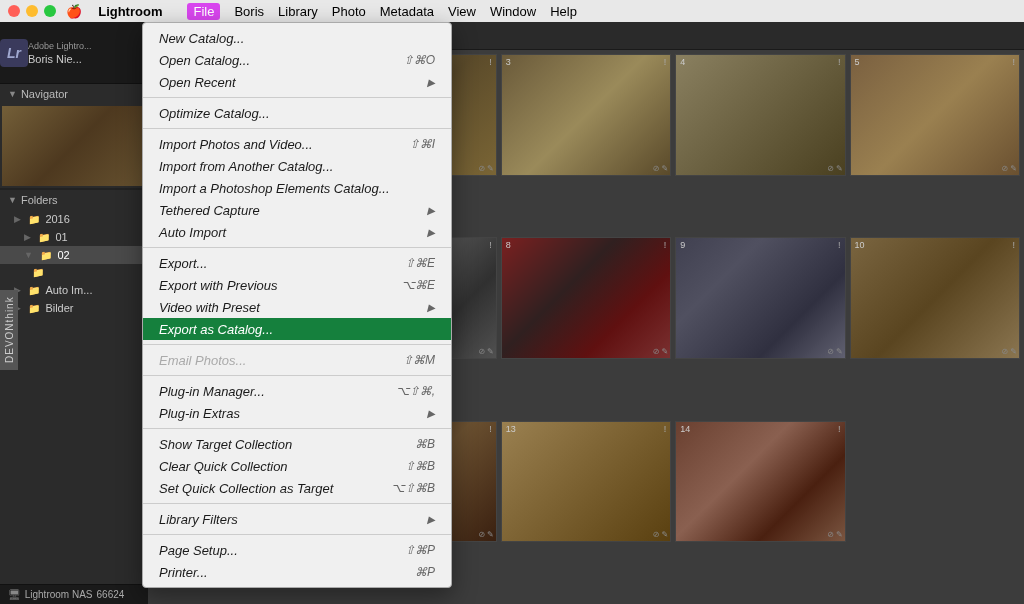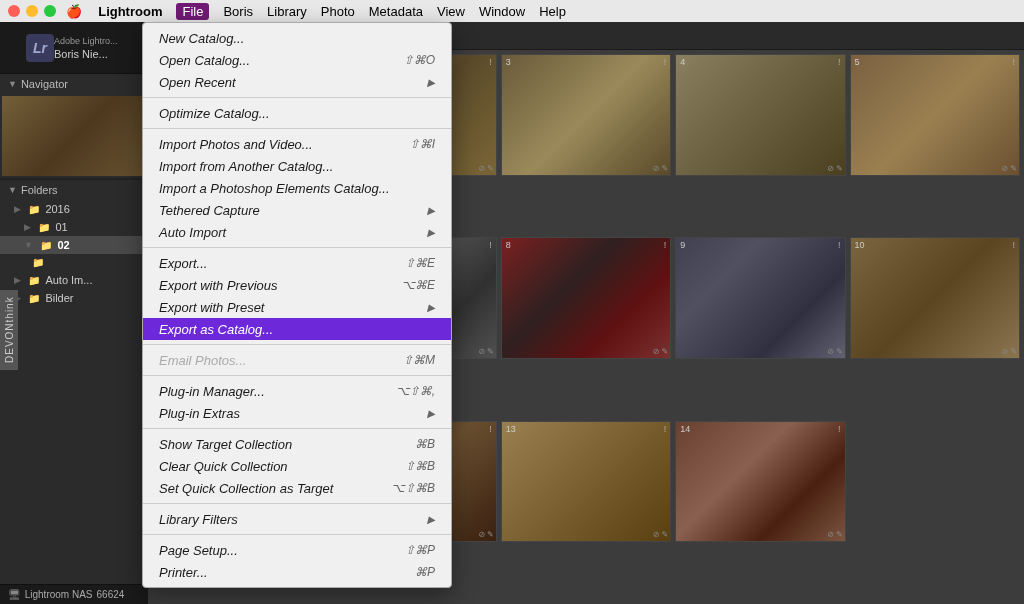--- a/index.html
+++ b/index.html
@@ -34,24 +34,25 @@
       margin-right: 14px;
       color: #000;
     }
     .menubar-item {
       font-size: 13px;
       margin-right: 14px;
       color: #000;
       cursor: pointer;
     }
     .menubar-item.active {
-      background: #701a75;
+      background: #d946ef;
       color: #fff;
       padding: 1px 6px;
       border-radius: 3px;
+      margin-left: 11px;
     }
     .traffic-lights {
       display: flex;
       gap: 6px;
       margin-right: 10px;
     }
     .tl { width: 12px; height: 12px; border-radius: 50%; }
     .tl-red { background: #ff5f57; }
     .tl-yellow { background: #febc2e; }
     .tl-green { background: #28c840; }
@@ -61,25 +62,25 @@
       position: absolute;
       left: 0;
       top: 22px;
       width: 148px;
       height: 582px;
       background: #2b2b2b;
       display: flex;
       flex-direction: column;
     }
     .lr-logo-area {
-      height: 52px;
+      height: 62px;
       background: #1a1a1a;
       display: flex;
       align-items: center;
-      padding: 0 26px;
+      padding: 0 0;
       gap: 0;
       border-bottom: 1px solid #111;
     }
     .lr-logo {
       width: 28px;
       height: 28px;
       background: #3a3a5c;
       border-radius: 4px;
       display: flex;
       align-items: center;
@@ -246,21 +247,21 @@
     .menu-item {
       display: flex;
       align-items: center;
       padding: 3px 16px;
       color: #1a1a1a;
       cursor: pointer;
       position: relative;
       min-height: 22px;
       font-style: italic;
     }
-    .menu-item.highlighted { background: #6d28d9; color: #fff; }
+    .menu-item.highlighted { background: #15803d; color: #fff; }
     .menu-item.disabled { color: #aaa; cursor: default; }
     .menu-item .shortcut {
       margin-left: auto;
       font-size: 12px;
       color: #666;
     }
     .menu-item .submenu-arrow {
       margin-left: auto;
       font-size: 10px;
       color: #666;
@@ -323,21 +324,21 @@
     <span>2016</span>
   </div>
   <div class="sidebar-item" style="padding-left: 24px;">
     <span class="expand-arrow">▶</span>
     <span style="color:#888; font-size:10px;">📁</span>
     <span>01</span>
   </div>
   <div class="sidebar-item" style="padding-left: 24px; background: #4a4a4a;">
     <span class="expand-arrow">▼</span>
     <span style="color:#aaa; font-size:10px;">📁</span>
-    <span style="color:#fff;font-weight:bold;">02</span>
+    <span style="color:#fff;">02</span>
   </div>
   <div class="sidebar-item" style="padding-left: 32px;">
     <span style="color:#888; font-size:10px;">📁</span>
     <span></span>
   </div>
 
   <div class="sidebar-item">
     <span class="expand-arrow">▶</span>
     <span style="color:#888; font-size:10px;">📁</span>
     <span>Auto Im...</span>
@@ -542,21 +543,21 @@
   <div class="menu-separator"></div>
   <div class="menu-item">
     <span>Export...</span>
     <span class="shortcut">⇧⌘E</span>
   </div>
   <div class="menu-item">
     <span>Export with Previous</span>
     <span class="shortcut">⌥⌘E</span>
   </div>
   <div class="menu-item">
-    <span>Export with Preset</span>
+    <span>Video with Preset</span>
     <span class="submenu-arrow">▶</span>
   </div>
   <div class="menu-item highlighted">
     <span>Export as Catalog...</span>
   </div>
   <div class="menu-separator"></div>
   <div class="menu-item disabled">
     <span>Email Photos...</span>
     <span class="shortcut">⇧⌘M</span>
   </div>

